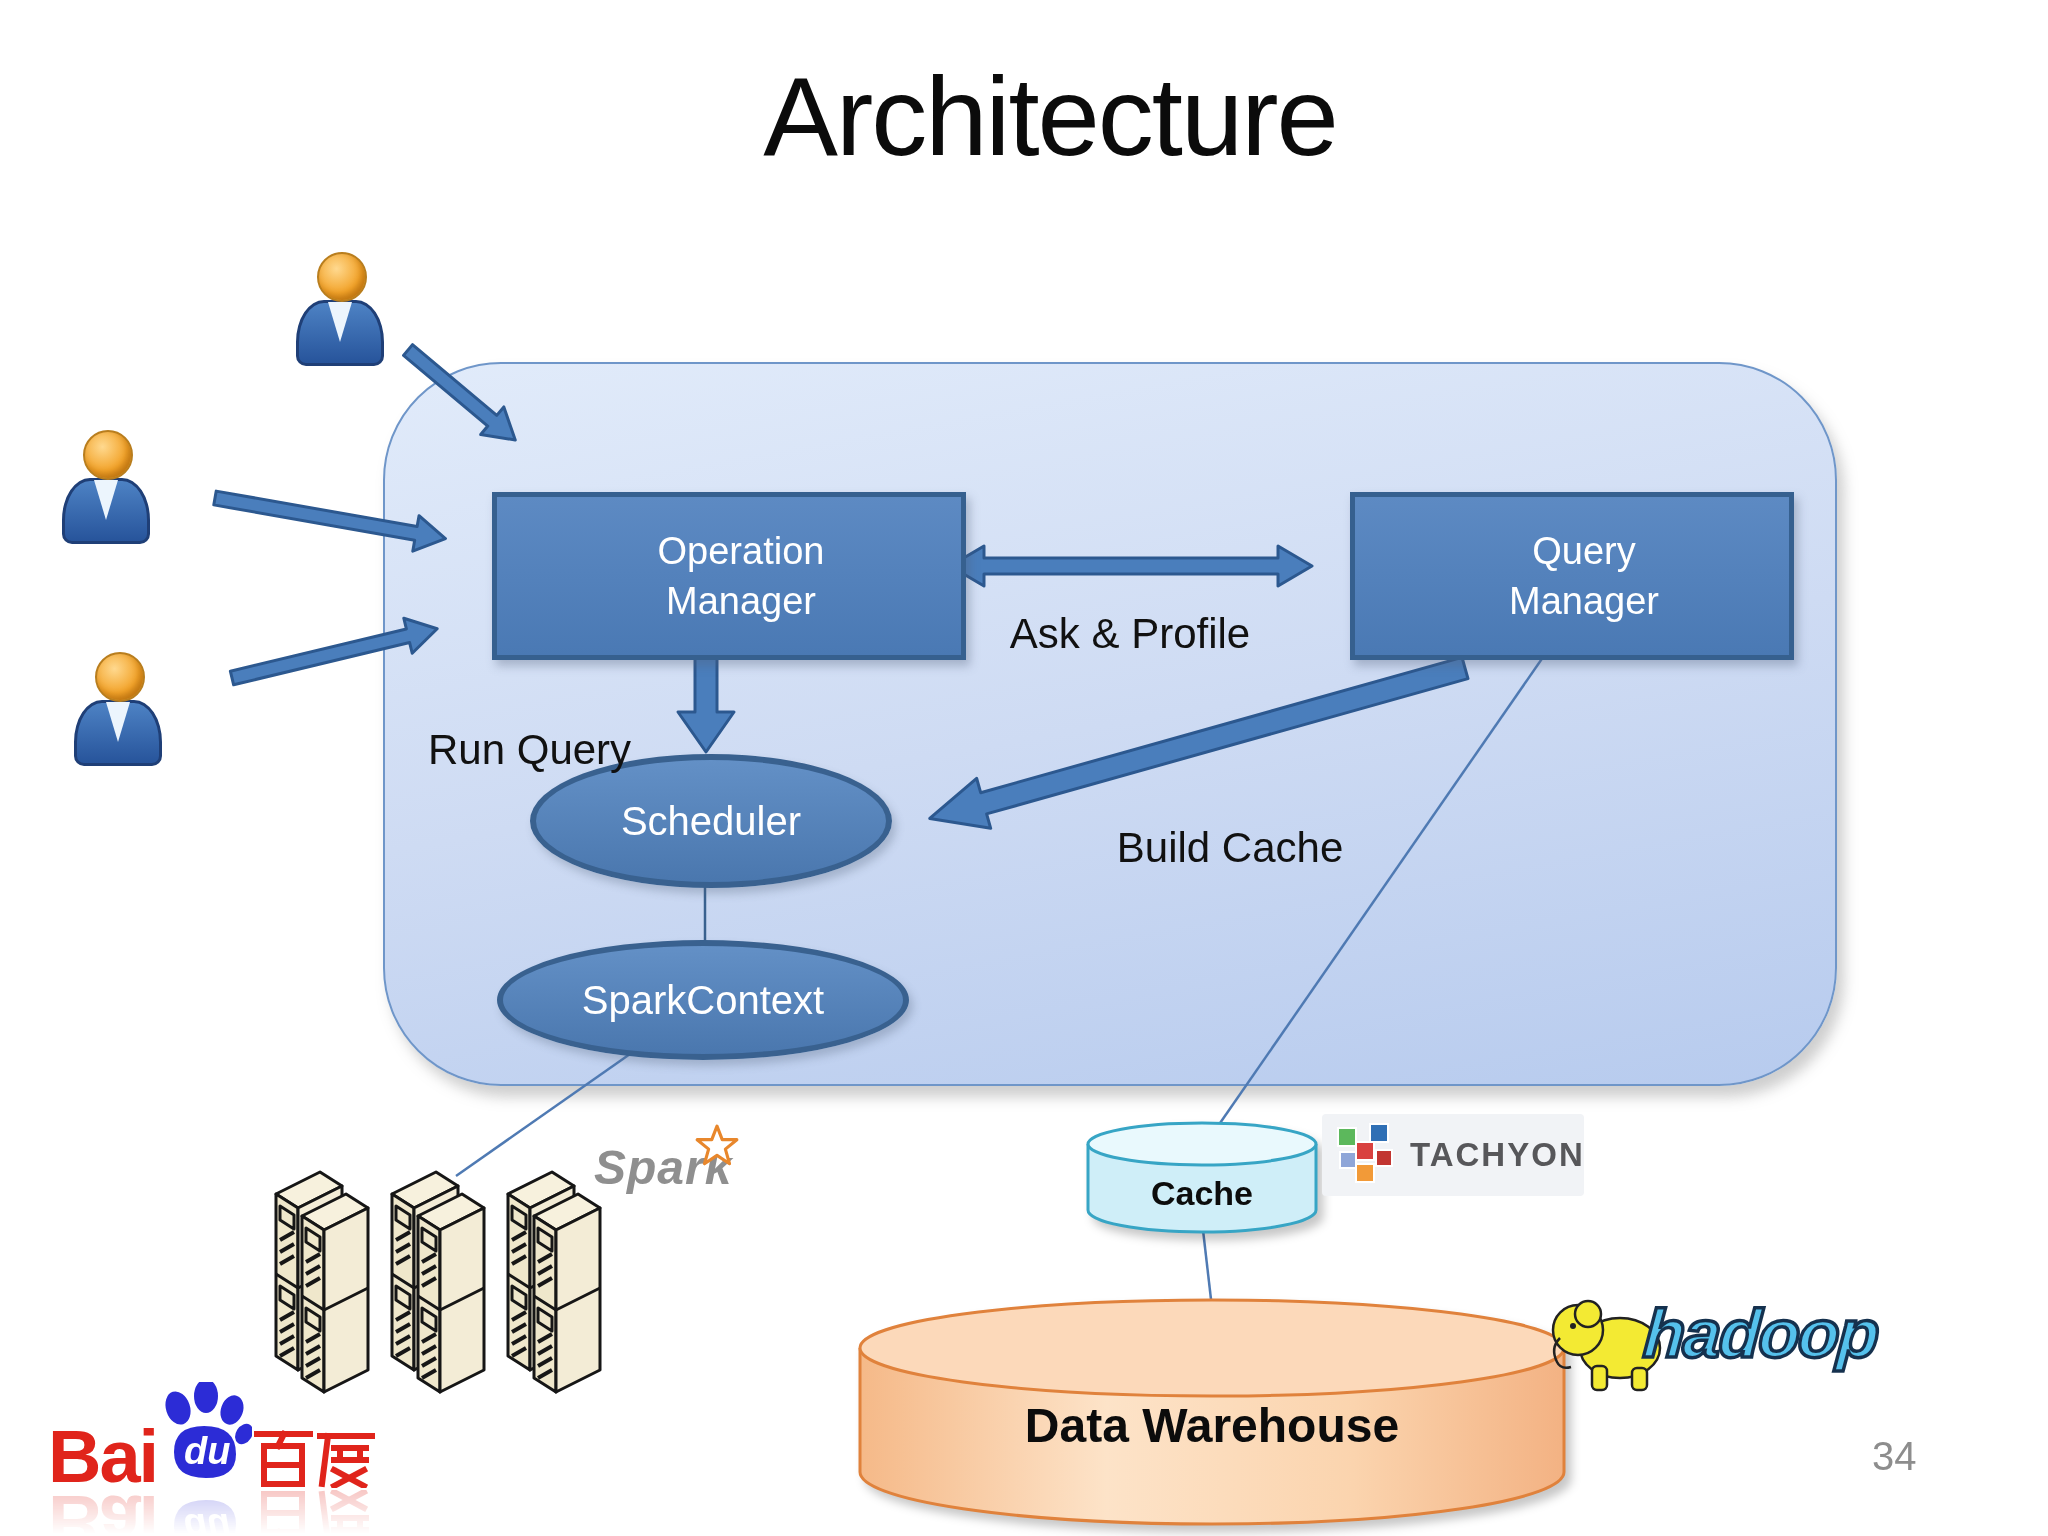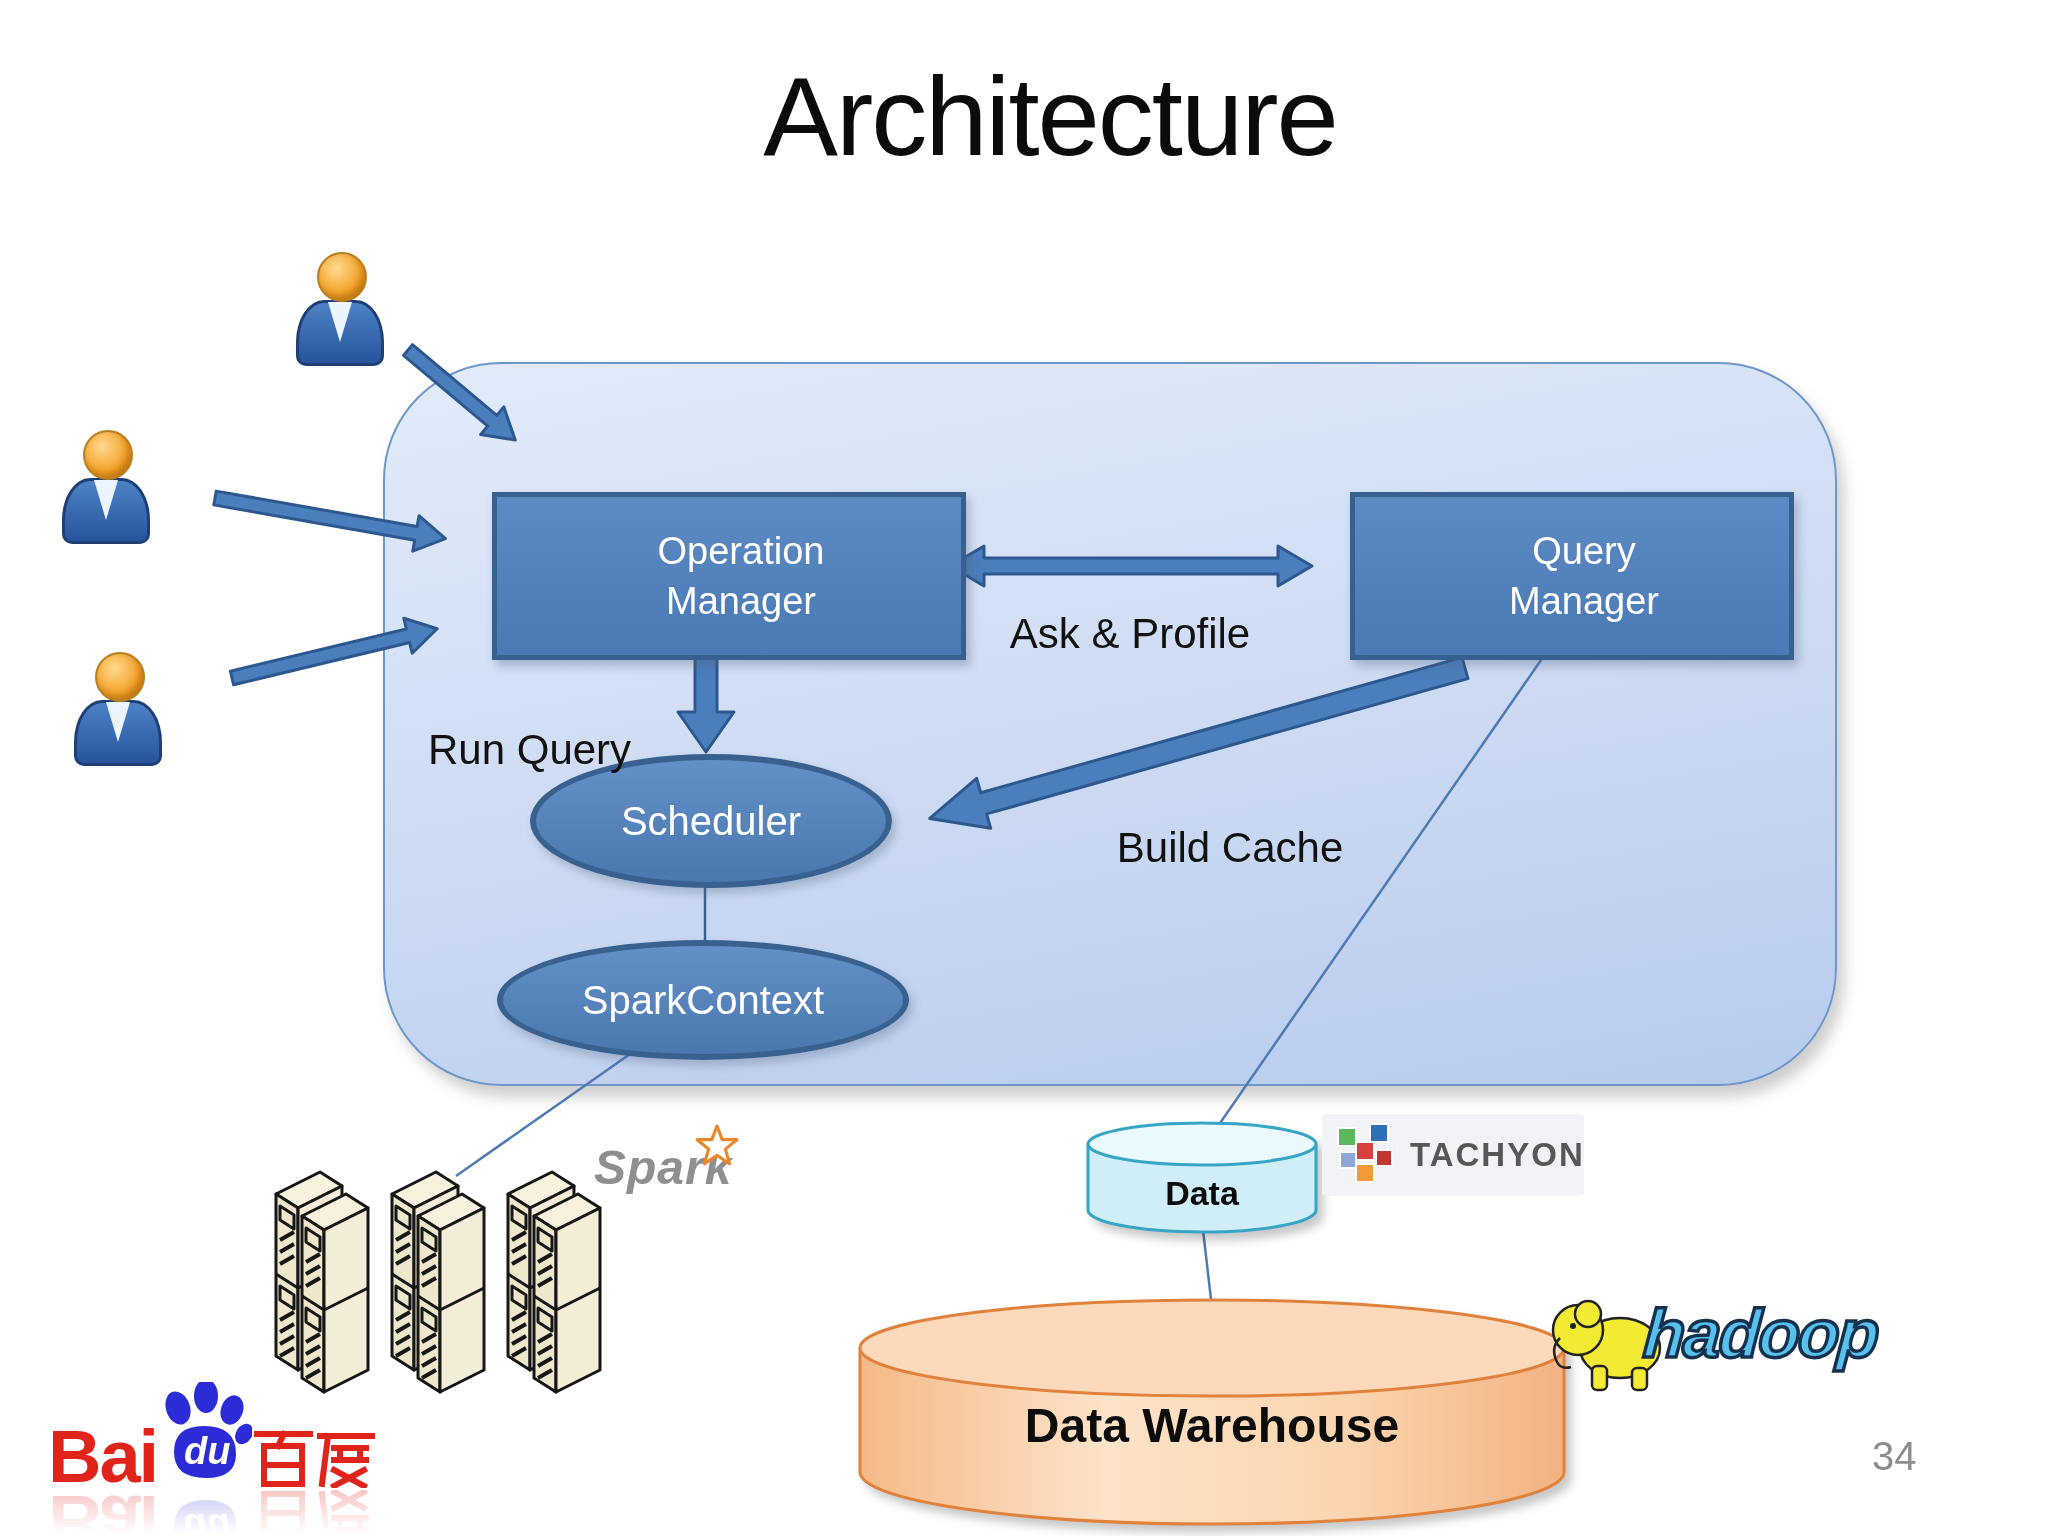--- a/index.html
+++ b/index.html
@@ -212,21 +212,21 @@
     <span class="spark-text">Spark</span>
     <svg class="abs" style="left:100px;top:-6px;" width="46" height="46" viewBox="0 0 44 44">
       <polygon points="22,2 27,15 41,15 30,24 34,38 22,30 10,38 14,24 3,15 17,15" fill="#ffffff" stroke="#e8872c" stroke-width="3" stroke-linejoin="round"></polygon>
     </svg>
   </div>
 
   <svg class="cyl" style="left:1085px;top:1120px;" width="234" height="118" viewBox="0 0 234 118">
     <path d="M3,24 L3,90 A114,22 0 0 0 231,90 L231,24" fill="#cfeef8" stroke="#37a5c5" stroke-width="3"></path>
     <ellipse cx="117" cy="24" rx="114" ry="21" fill="#e9f9fd" stroke="#37a5c5" stroke-width="3"></ellipse>
   </svg>
-  <div class="abs cyl-label" style="left:1085px;top:1174px;width:234px;font-size:34px;">Data</div>
+  <div class="abs cyl-label" style="left:1085px;top:1174px;width:234px;font-size:34px;">Cache</div>
 
   <div class="abs" id="tachyon-bg"></div>
   <svg class="abs" style="left:1332px;top:1120px;" width="70" height="72" viewBox="0 0 70 72">
     <g stroke="#ffffff" stroke-width="2">
       <rect x="6" y="8" width="18" height="18" fill="#5cb85c"></rect>
       <rect x="38" y="4" width="18" height="18" fill="#2f6fb5"></rect>
       <rect x="24" y="22" width="18" height="18" fill="#d9413f"></rect>
       <rect x="8" y="32" width="16" height="16" fill="#8fa6d8"></rect>
       <rect x="44" y="30" width="16" height="16" fill="#c23531"></rect>
       <rect x="24" y="44" width="18" height="18" fill="#f29a38"></rect>

